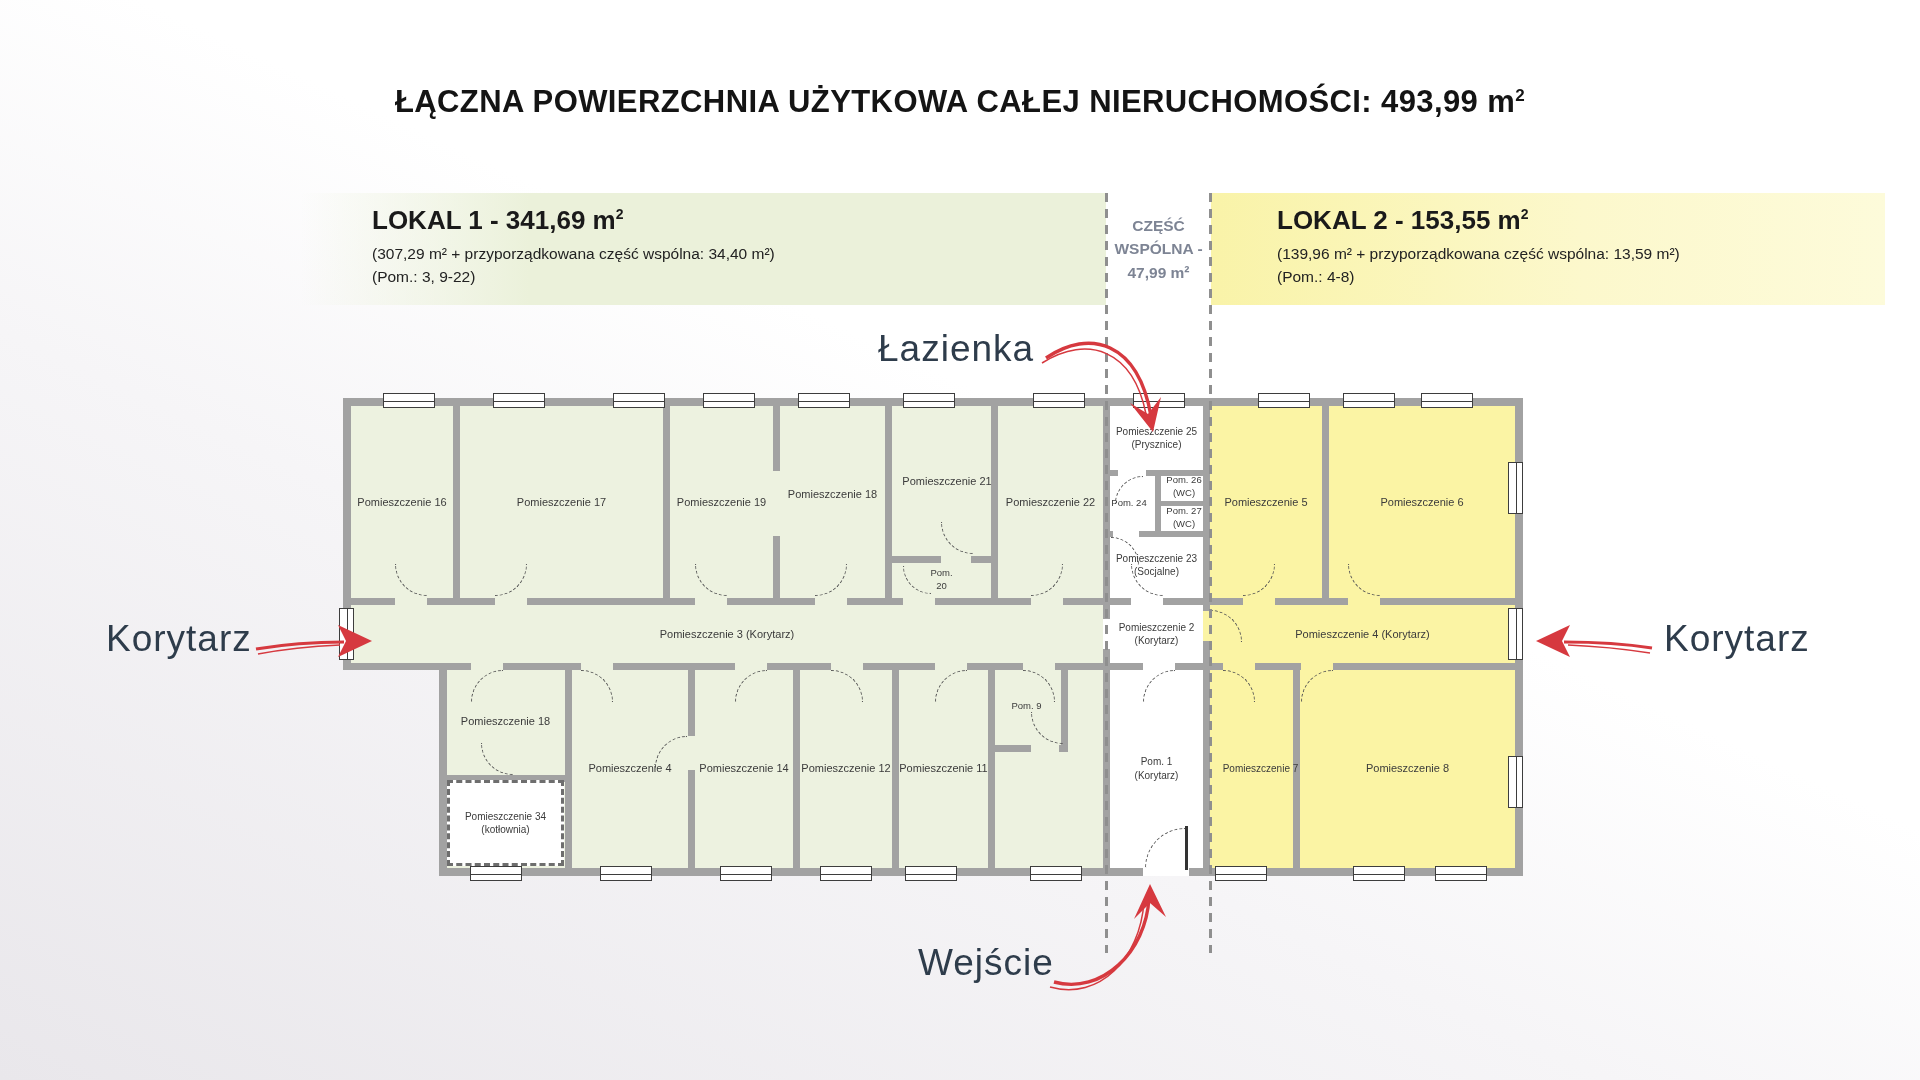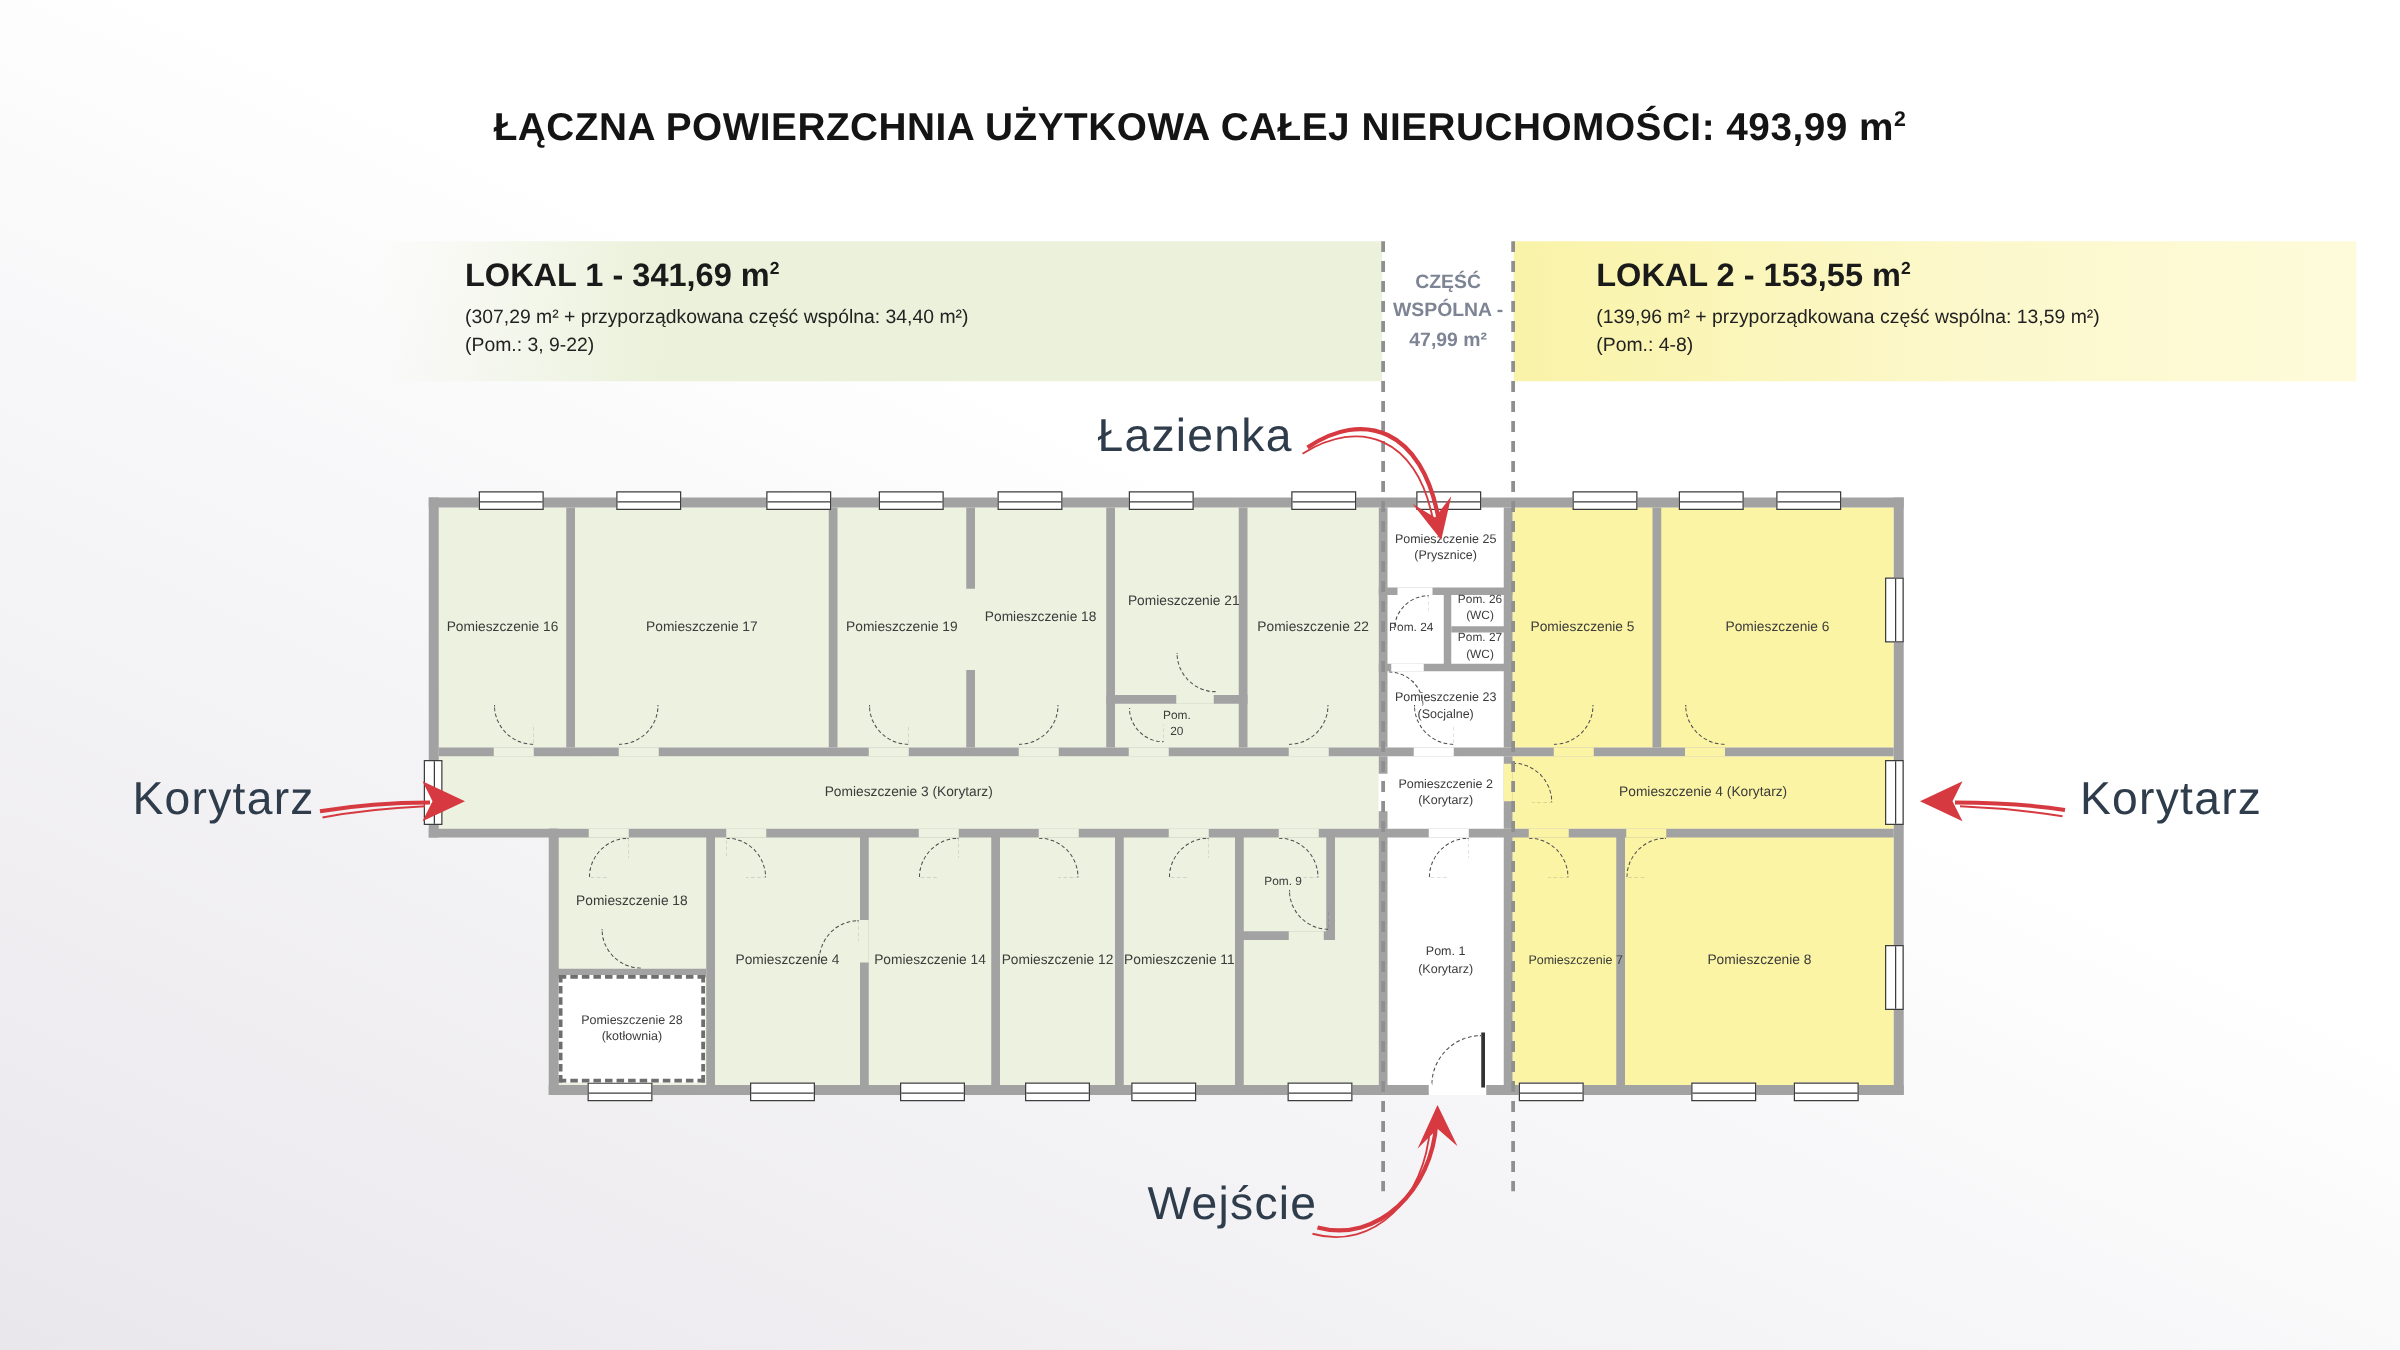--- a/index.html
+++ b/index.html
@@ -214,21 +214,21 @@
   <div class="win h" style="left:872px;top:468px"></div>
   <div class="win h" style="left:1010px;top:468px"></div>
   <div class="win h" style="left:1092px;top:468px"></div>
 
   <div class="win v" style="left:1165px;top:64px"></div>
   <div class="win v" style="left:1165px;top:210px"></div>
   <div class="win v" style="left:1165px;top:358px"></div>
   <div class="win v" style="left:-4px;top:210px"></div>
 
   <div class="kotl rm md" style="left:104px;top:382px;width:117px;height:86px">
-    <div>Pomieszczenie 28</div>
+    <div>Pomieszczenie 34</div>
     <div>(kotłownia)</div>
   </div>
 
   <div class="rm" style="left:8px;top:8px;width:102px;height:192px">
       <div>Pomieszczenie 16</div>
     </div>
   <div class="rm" style="left:117px;top:8px;width:203px;height:192px">
       <div>Pomieszczenie 17</div>
     </div>
   <div class="rm" style="left:327px;top:8px;width:103px;height:192px">

